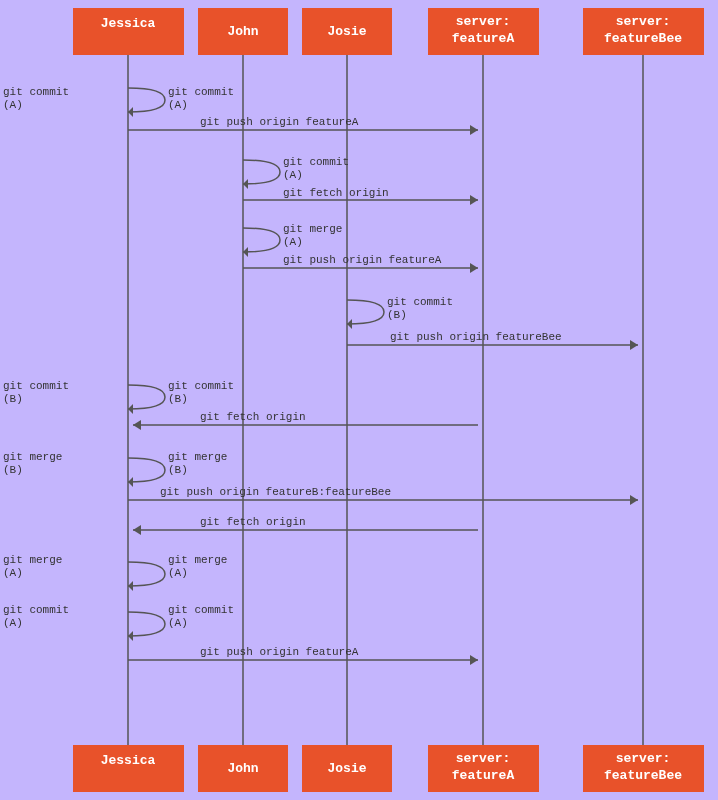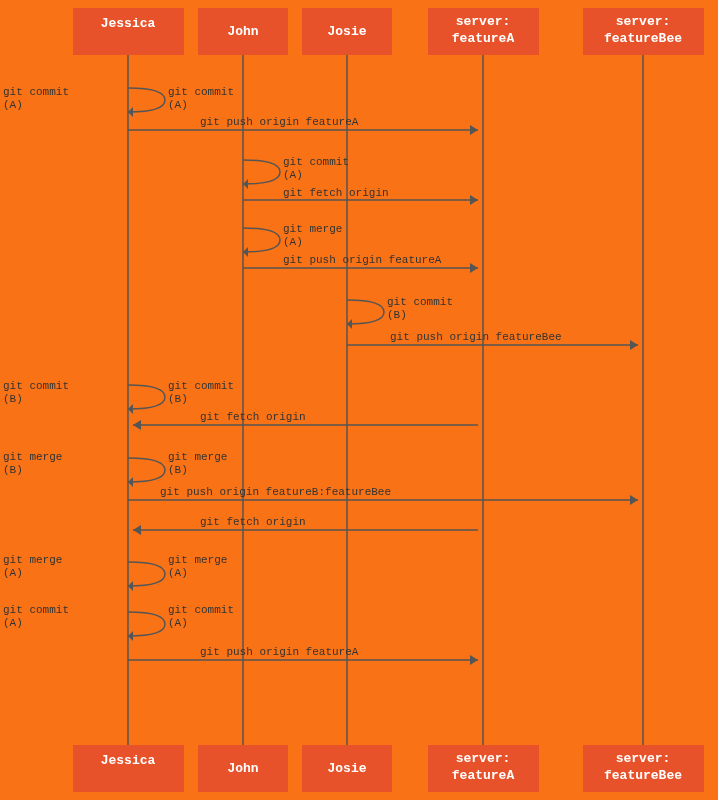--- a/index.html
+++ b/index.html
@@ -9,21 +9,21 @@
       width: 718px;
       height: 800px;
       overflow: hidden;
       position: relative;
     }
 
     .diagram-container {
       width: 718px;
       height: 800px;
       position: relative;
-      background: #f97316;
+      background: #c4b5fd;
       padding-left: 36px;
     }
   </style>
 </head>
 <body>
 
 <div class="diagram-container">
   <svg width="718" height="800" style="position:absolute;top:0;left:0;">
 
     <line x1="128" y1="55" x2="128" y2="745" stroke="#555" stroke-width="1.5" stroke-dasharray="none"></line>

